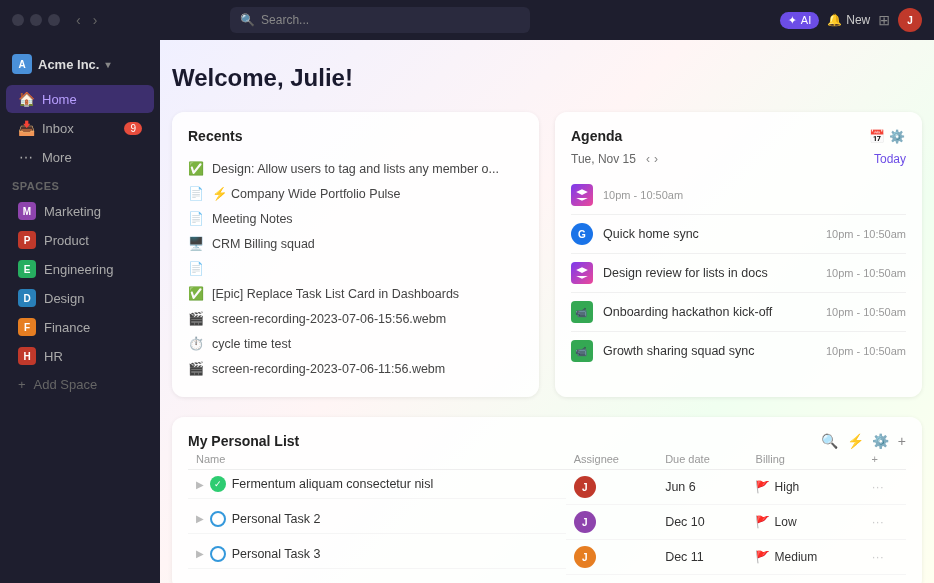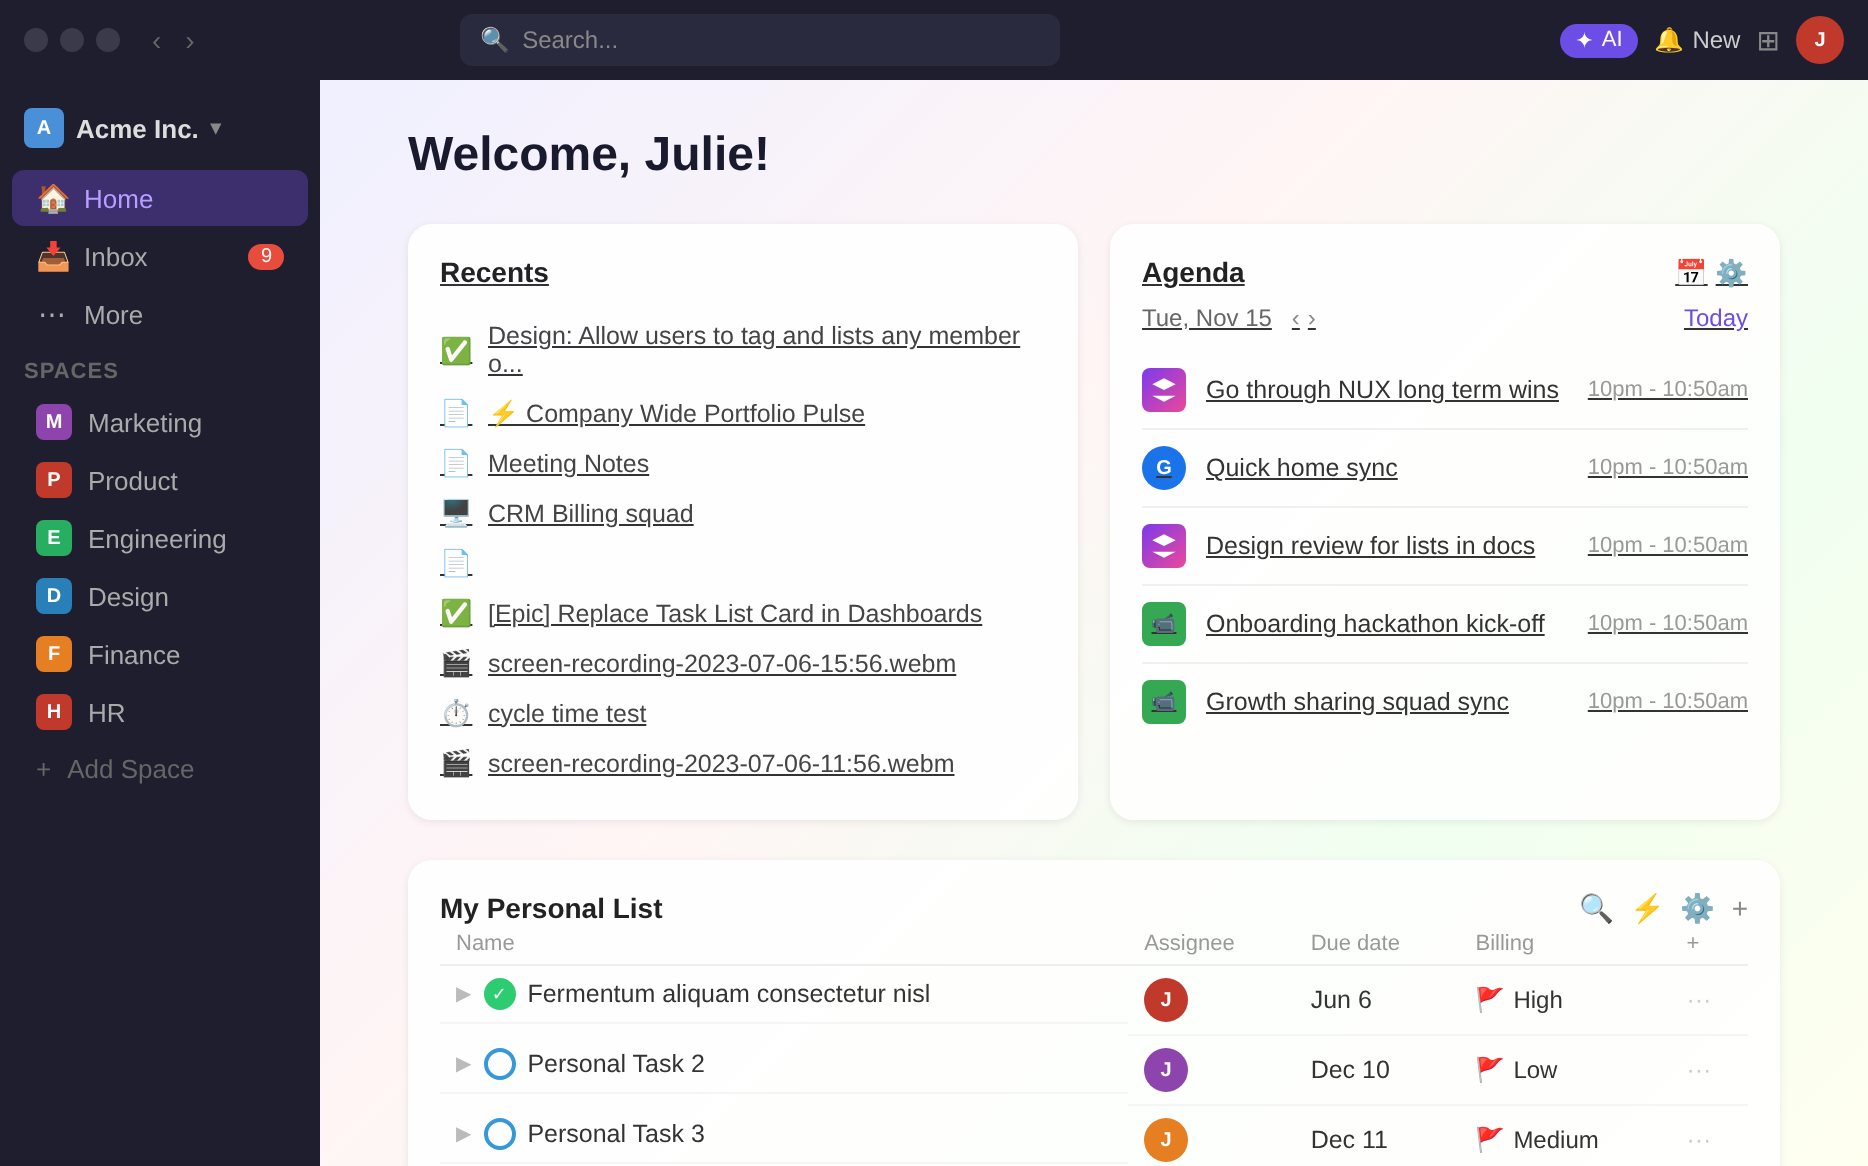--- a/index.html
+++ b/index.html
@@ -105,26 +105,26 @@
       font-size: 13px;
       margin: 1px 6px;
       border-radius: 6px;
     }
 
     
     .content {
       flex: 1;
       background: linear-gradient(135deg, #f0f0ff 0%, #fff5f5 40%, #f0fff0 70%, #fffff0 100%);
       overflow-y: auto;
-      padding: 24px 44px;
+      padding: 24px 12px;
     }
     .welcome-title { font-size: 24px; font-weight: 700; color: #1a1a2e; margin-bottom: 20px; }
 
     
-    .two-col { display: grid; grid-template-columns: 1fr 1fr; gap: 16px; margin-bottom: 20px; text-decoration: underline; }
+    .two-col { display: grid; grid-template-columns: 1fr 1fr; gap: 16px; margin-bottom: 20px; }
 
     
     .card {
       background: rgba(255,255,255,0.85);
       border-radius: 12px;
       padding: 16px;
       box-shadow: 0 1px 4px rgba(0,0,0,0.08);
     }
     .card-title { font-size: 14px; font-weight: 600; color: #222; margin-bottom: 12px; }
 
@@ -332,21 +332,20 @@
           <span class="today-btn">Today</span>
         </div>
 
         <div>
           <div class="agenda-item">
             <div class="agenda-app-icon" style="background:linear-gradient(135deg,#7c3aed,#ec4899);">
               <svg width="14" height="14" viewBox="0 0 24 24" fill="white">
                   <path d="M12 2L2 7l10 5 10-5-10-5zM2 17l10 5 10-5"></path>
                 </svg>
             </div>
-            <span class="agenda-event-name">Go through NUX long term wins</span>
             <span class="agenda-time">10pm - 10:50am</span>
           </div>
           <div class="agenda-item">
             <div class="agenda-app-icon" style="background:#1a73e8; border-radius:50%;">
               <span style="color:white;font-size:10px;font-weight:bold;">G</span>
             </div>
             <span class="agenda-event-name">Quick home sync</span>
             <span class="agenda-time">10pm - 10:50am</span>
           </div>
           <div class="agenda-item">

